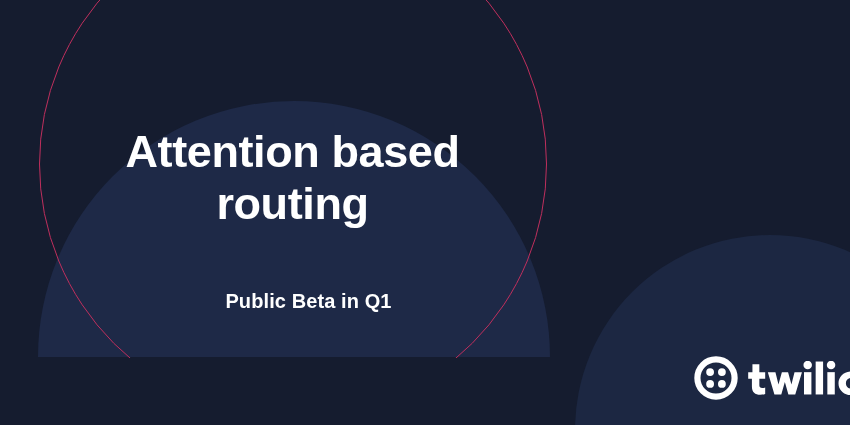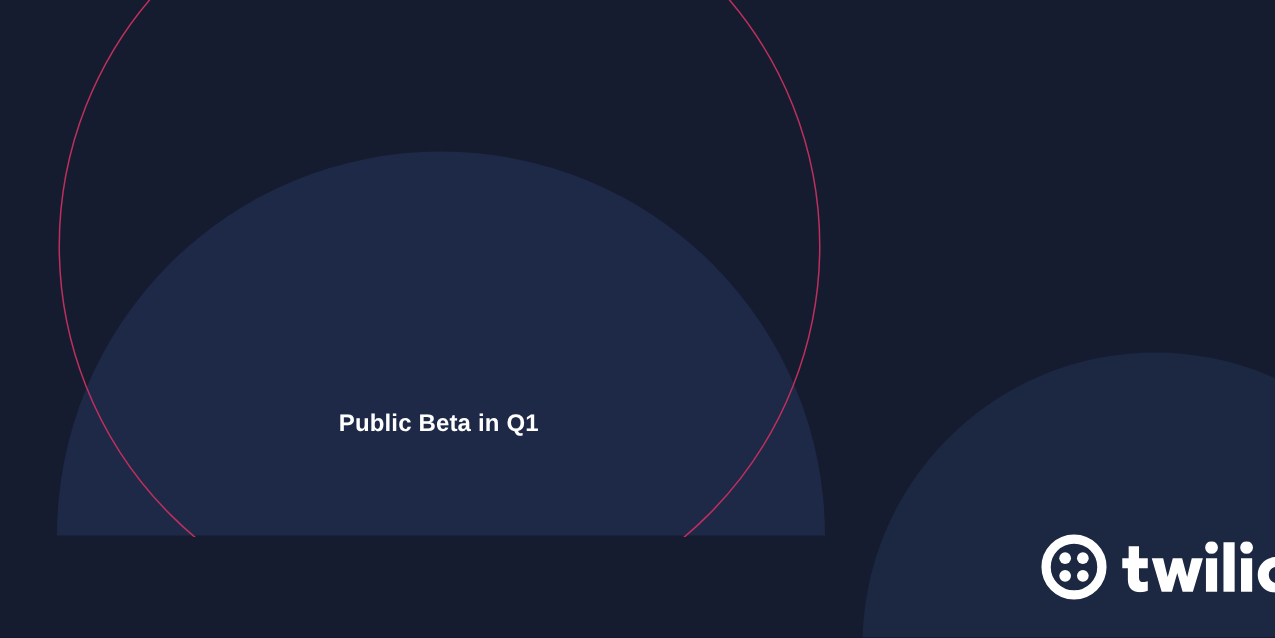--- a/index.html
+++ b/index.html
@@ -95,23 +95,23 @@
     line-height: 1.16;
     letter-spacing: -0.4px;
     white-space: pre-line;
   }
   .slide-subtitle {
     position: absolute;
     left: 0;
     top: 274px;
     width: 585px;
     text-align: center;
-    margin: 0;
+    margin: 16px;
     color: #ffffff;
-    font-size: 16px;
+    font-size: 20px;
     font-weight: bold;
     letter-spacing: 0.1px;
   }
 
   
   .logo {
     position: absolute;
     left: 694px;
     top: 356px;
     display: flex;
@@ -137,20 +137,24 @@
     <div class="circle-br"></div>
     <div class="dome-clip">
       <div class="dome"></div>
     </div>
     <div class="ring-clip">
       <div class="ring"></div>
     </div>
   </div>
 
   <div class="content">
+    <div class="title-block">
+      <h1 class="slide-title">Attention based
+routing</h1>
+    </div>
     <p class="slide-subtitle">Public Beta in Q1</p>
   </div>
 
   <div class="logo">
     <svg class="logo-mark" viewBox="0 0 44 44">
       <circle cx="22" cy="22" r="18.6" fill="none" stroke="#ffffff" stroke-width="6.2"></circle>
       <circle cx="16.1" cy="16.1" r="3.9" fill="#ffffff"></circle>
       <circle cx="27.9" cy="16.1" r="3.9" fill="#ffffff"></circle>
       <circle cx="16.1" cy="27.9" r="3.9" fill="#ffffff"></circle>
       <circle cx="27.9" cy="27.9" r="3.9" fill="#ffffff"></circle>

